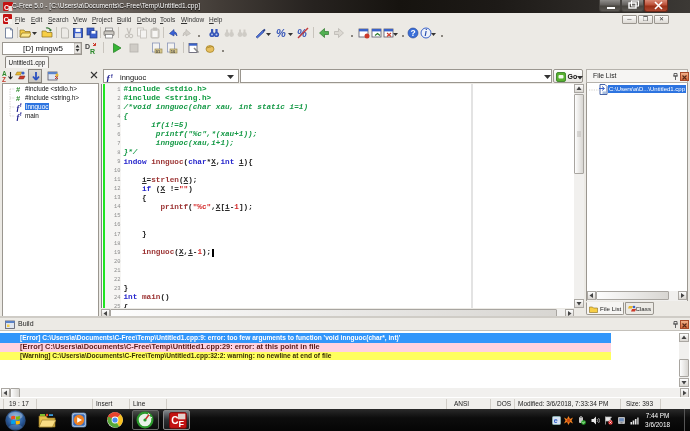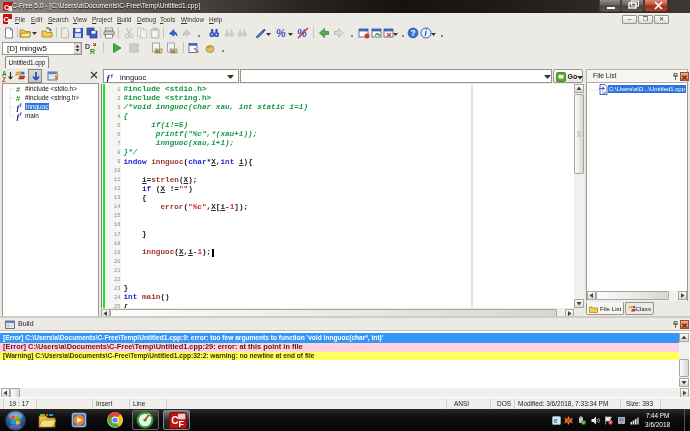--- a/index.html
+++ b/index.html
@@ -14,21 +14,21 @@
 #menubar{left:0;top:13px;width:690px;height:12px;background:#eceae5}
 #menubar span{position:absolute;top:2.5px;font-size:6.5px;color:#333}
 #menubar u{text-decoration:underline}
 .mdib{position:absolute;top:2px;width:15px;height:9px;border:1px solid #9a968f;background:linear-gradient(#fdfdfc,#dddad4);border-radius:1px;font-size:6px;text-align:center;line-height:7px;color:#333}
 
 #tb1{left:0;top:25px;width:690px;height:16px;background:#eceae5}
 #tb2{left:0;top:41px;width:690px;height:15px;background:#eceae5}
 .sep{position:absolute;width:1px;background:#c8c4bd;top:2px;height:11px}
 .ic{position:absolute;top:2px;width:12px;height:12px}
 .dot{position:absolute;width:2px;height:2px;background:#8a867f;top:10px}
-#combo2{position:absolute;left:2px;top:1px;width:80px;height:13px;background:#fff;border:1px solid #9a968f;font-size:8px;line-height:11px;padding-left:4px;color:#111}
+#combo2{position:absolute;left:2px;top:1px;width:80px;height:13px;background:#fff;border:1px solid #9a968f;font-size:8px;line-height:11px;padding-left:20px;color:#111}
 
 #tabbar{left:0;top:56px;width:690px;height:12px;background:#eceae5}
 #doctab{position:absolute;left:5px;top:0px;width:44px;height:12px;background:#f6f5f3;border:1px solid #8a867f;border-bottom:none;border-radius:2px 2px 0 0;font-size:6.3px;text-align:center;line-height:11px;color:#111}
 
 #main{left:0;top:68px;width:690px;height:248px;background:#eceae5}
 
 #symtb{position:absolute;left:2px;top:1px;width:95px;height:14px;background:#eceae5}
 #sympanel{position:absolute;left:2px;top:15px;width:97px;height:234px;background:#fff;border:1px solid #9a968f}
 .titem{position:absolute;left:0;font-size:6.4px;white-space:nowrap;color:#111}
 
@@ -53,21 +53,21 @@
 
 #flpanel{position:absolute;left:586px;top:0px;width:102px;height:248px}
 #flhead{position:absolute;left:0;top:1px;width:102px;height:14px;background:#f6f5f3;border:1px solid #b5b2ac;font-size:6.8px;line-height:12px;padding-left:6px;color:#222}
 #flbody{position:absolute;left:0;top:15px;width:102px;height:218px;background:#fff;border:1px solid #9a968f;border-top:none}
 #flhsb{position:absolute;left:1px;top:223px;width:100px;height:10px;background:#f1f0ee}
 #fltabs{position:absolute;left:0;top:234px;width:102px;height:14px}
 .fltab{position:absolute;top:0;height:13px;border:1px solid #9a968f;font-size:6.2px;line-height:11px;background:#eceae5;border-radius:0 0 2px 2px}
 
 #build{left:0;top:316px;width:690px;height:81px;background:#fff;border-top:2px solid #cfccc6}
 #bhead{position:absolute;left:0;top:0;width:690px;height:13px;background:#eceae5;border-bottom:1px solid #c4c1bb;font-size:7px;line-height:12px;color:#222}
-.bmsg{position:absolute;left:0;width:679px;height:9px;font-size:6.6px;font-weight:bold;line-height:9px;white-space:nowrap;padding-left:3px}
+.bmsg{position:absolute;left:0;width:611px;height:9px;font-size:6.6px;font-weight:bold;line-height:9px;white-space:nowrap;padding-left:20px}
 #bmsg1{top:15px;height:10px;line-height:10px;background:#3296fa;color:#fff}
 #bmsg2{top:25px;height:8.5px;line-height:8.5px;background:#ffd2e0;color:#5a1a1a;font-size:7.4px}
 #bmsg3{top:33.5px;height:8.5px;line-height:8.5px;background:#ffff5e;color:#3a3000}
 #bdone{position:absolute;left:3px;top:52px;font-size:8.2px;color:#333}
 #bvsb{position:absolute;left:679px;top:15px;width:10px;height:54px;background:#f1f0ee}
 #bhsb{position:absolute;left:1px;top:70px;width:688px;height:10px;background:#f1f0ee}
 
 #status{left:0;top:397px;width:690px;height:12px;background:#f0efec;border-top:1px solid #fff;font-size:6.5px;color:#222}
 #status span{position:absolute;top:2px}
 .stsep{position:absolute;top:1px;height:10px;width:1px;background:#d0cdc7}
@@ -417,21 +417,21 @@
 <span class="c">{</span>
 <span class="c">      if(i!=5)</span>
 <span class="c">       printf("%c",*(xau+1));</span>
 <span class="c">       innguoc(xau,i+1);</span>
 <span class="c">}*/</span>
 <span class="k">indow</span> <span class="f">innguoc</span>(<span class="k">char</span>*<span class="u">X</span>,<span class="k">int</span> <span class="u">i</span>){
 
     <span class="u">i</span>=<span class="f">strlen</span>(<span class="u">X</span>);
     <span class="k">if</span> (<span class="u">X</span> !=<span class="s">""</span>)
     {
-        <span class="f">error</span>(<span class="s">"%c"</span>,<span class="u">X</span>[<span class="u">i</span>-<span class="s">1</span>]);
+        <span class="f">printf</span>(<span class="s">"%c"</span>,<span class="u">X</span>[<span class="u">i</span>-<span class="s">1</span>]);
 
 
     }
 
     <span class="f">innguoc</span>(<span class="u">X</span>,<span class="u">i</span>-<span class="s">1</span>);
 
 
 
 }
 <span class="k">int</span> <span class="f">main</span>()

